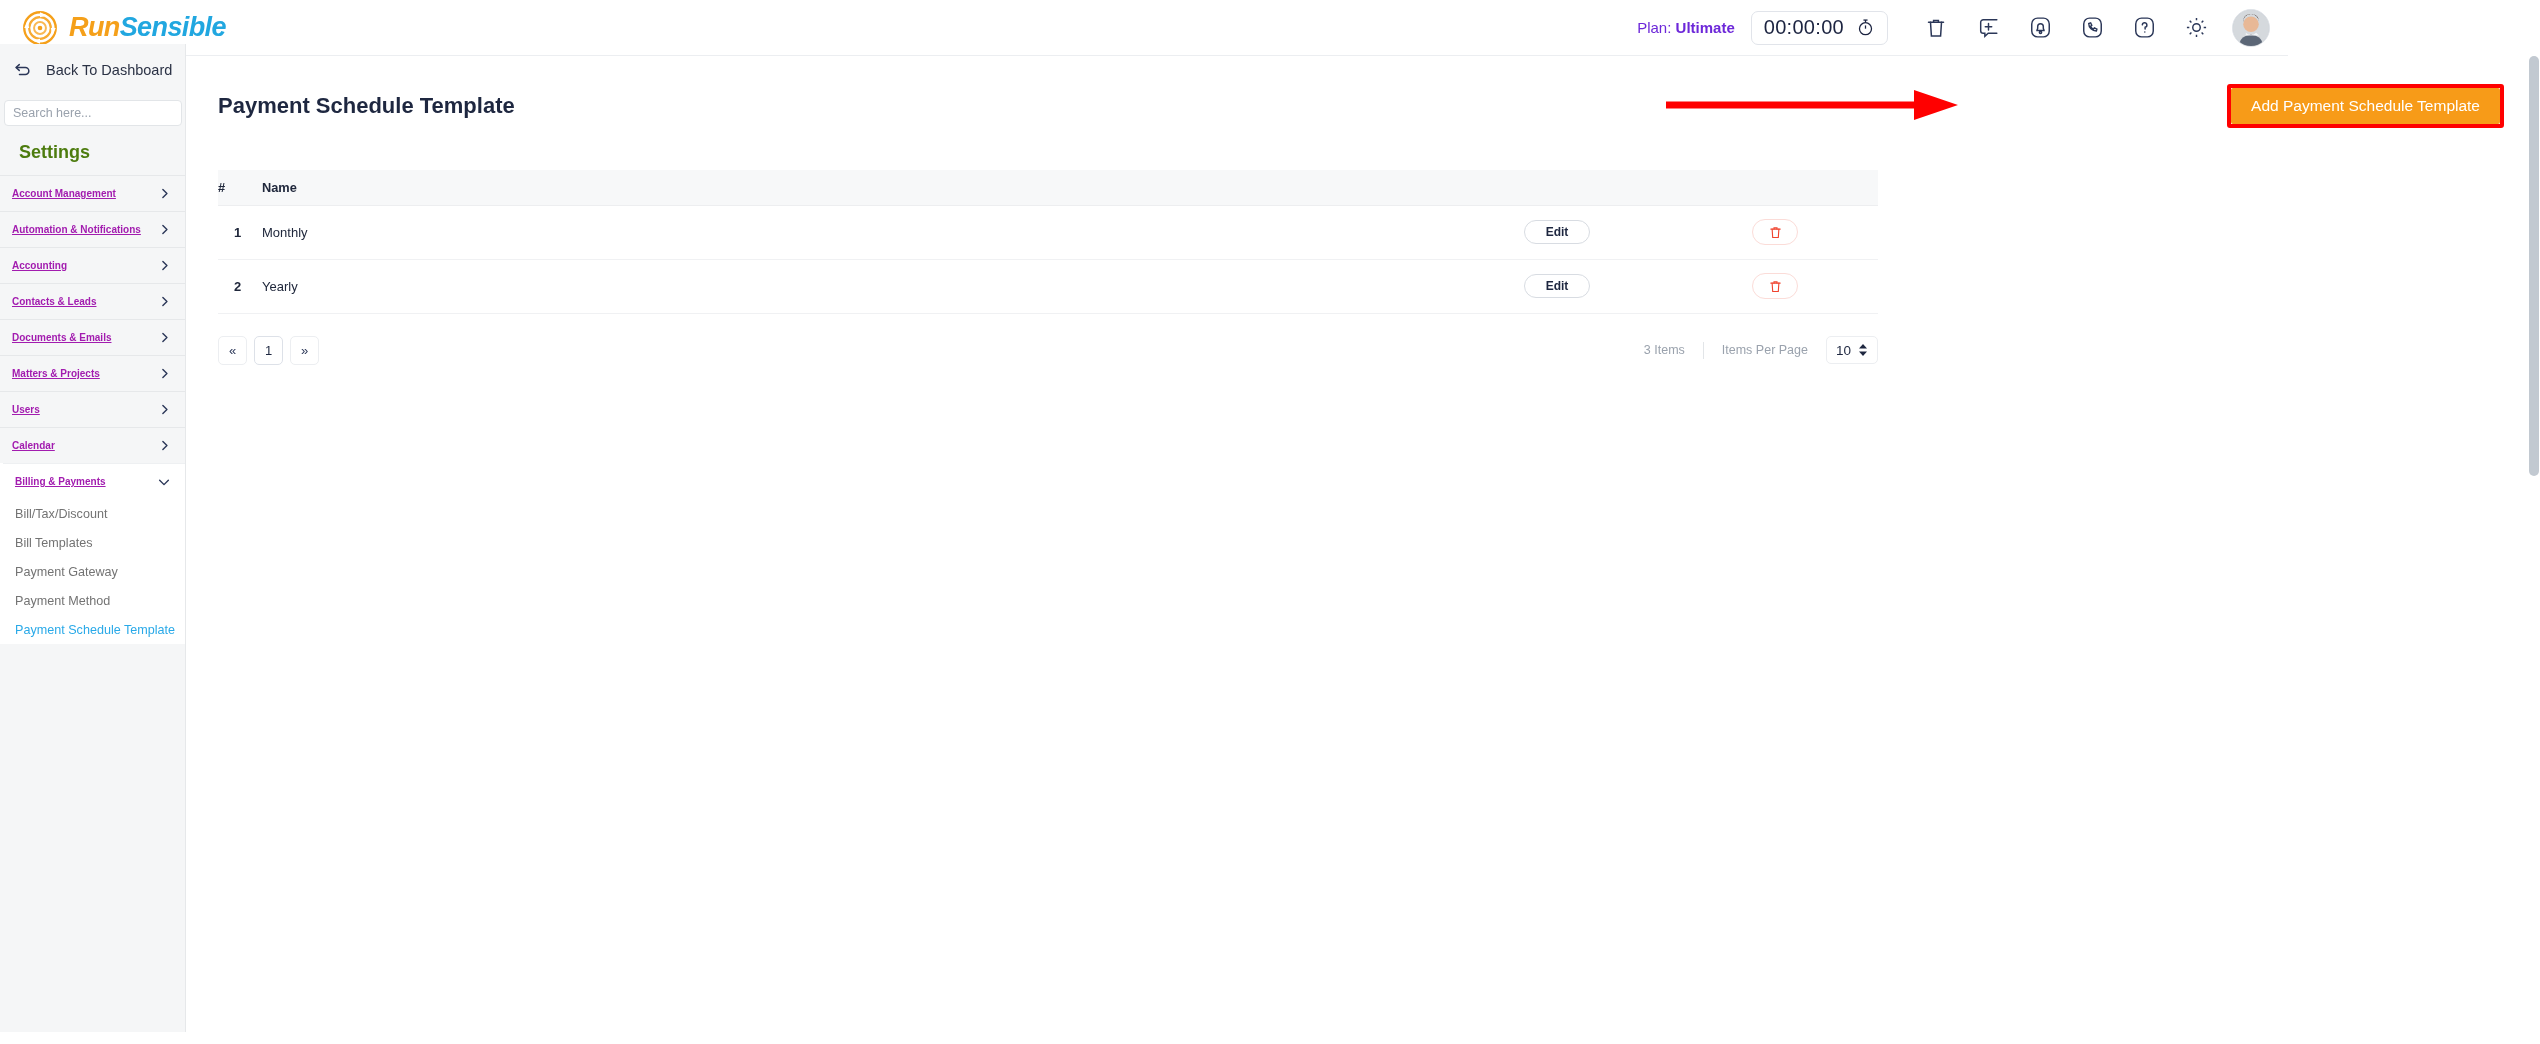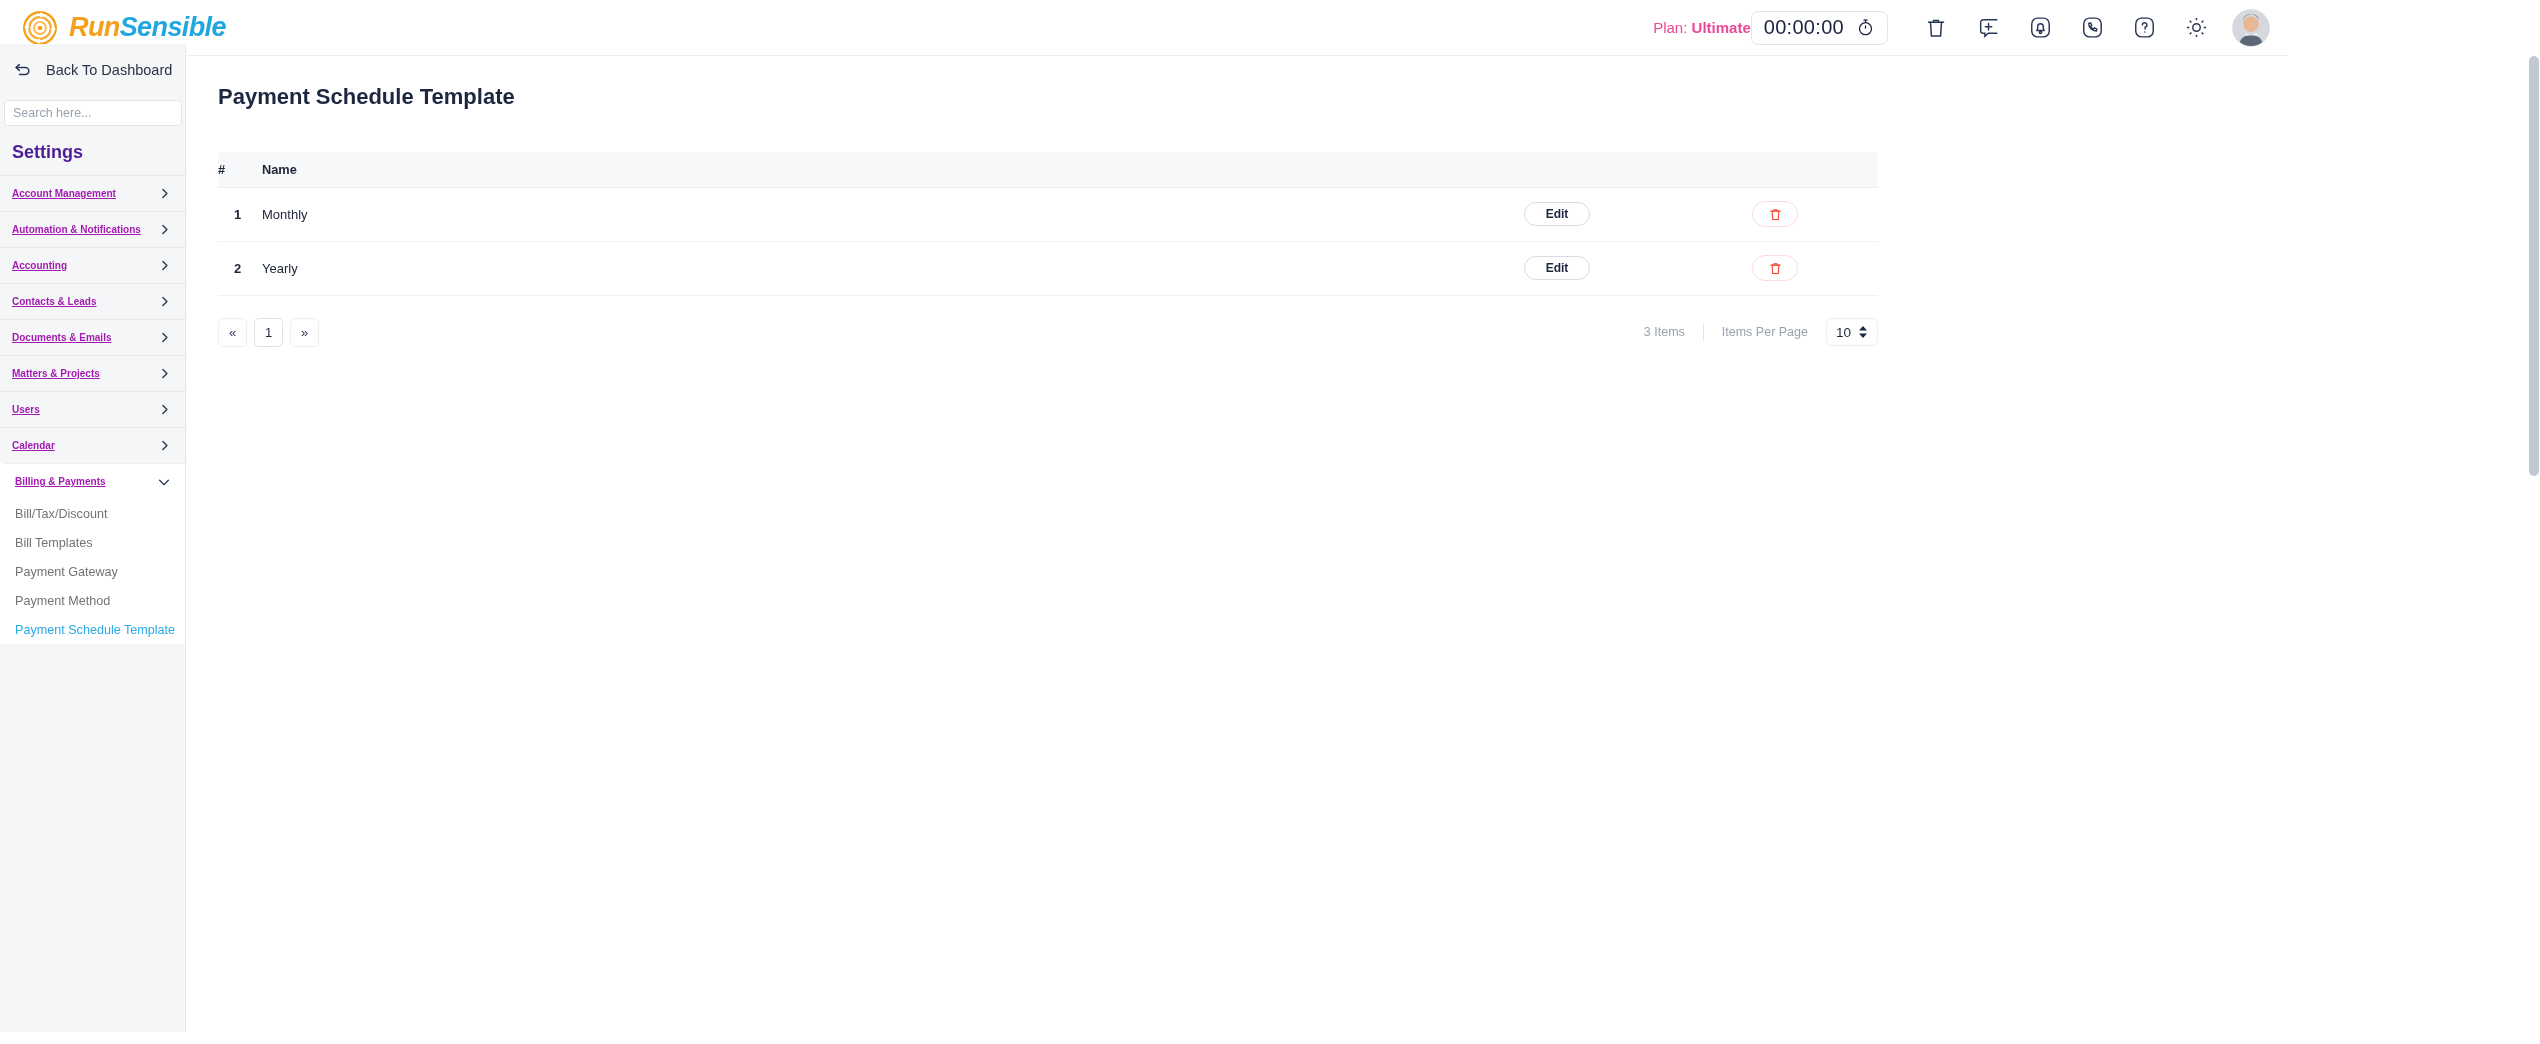--- a/index.html
+++ b/index.html
@@ -28,21 +28,21 @@
     letter-spacing: -0.6px; white-space: nowrap;
   }
   .logo-run { color: #f5a01a; }
   .logo-sensible { color: #21a7e0; }
 
   .topbar-right {
     margin-left: auto; margin-right: 18px;
     display: flex; align-items: center; gap: 0px;
   }
   .plan-label {
-    font-size: 15px; color: #ec4899; margin-right: 0; white-space: nowrap;
+    font-size: 15px; color: #6d28d9; margin-right: 16px; white-space: nowrap;
   }
   .plan-label b { font-weight: bold; }
   .timer-box {
     display: flex; align-items: center; gap: 12px;
     border: 1px solid #e1e4ea; border-radius: 7px;
     height: 34px; padding: 0 12px; margin-right: 22px;
   }
   .timer-value {
     font-size: 20px; color: #1b2340; font-weight: 500;
     letter-spacing: 0.3px;
@@ -78,22 +78,22 @@
   .search-wrap { padding: 4px 8px 10px 4px; }
   .search-input {
     width: 178px; height: 26px;
     border: 1px solid #e2e5e8; border-radius: 4px;
     background: #fff; font-size: 12.5px; color: #2b3245;
     padding: 0 8px; outline: none;
     font-family: "Liberation Sans", sans-serif;
   }
   .search-input::placeholder { color: #9aa2ad; }
   .settings-head {
-    font-size: 18px; font-weight: bold; color: #4c1d95;
-    padding: 6px 0 12px 12px;
+    font-size: 18px; font-weight: bold; color: #4d7c0f;
+    padding: 6px 0 12px 19px;
   }
   .nav-item {
     display: flex; align-items: center;
     height: 36px; padding: 0 14px 0 12px;
     border-top: 1px solid #e6e8ea;
     cursor: pointer; position: relative;
   }
   .nav-item.section { font-weight: bold; }
   .nav-label {
     font-size: 10px; color: #a21caf; white-space: nowrap; text-decoration: underline;
@@ -412,20 +412,29 @@
       <div class="subnav-item active">
         <span class="subnav-label">Payment Schedule Template</span>
       </div>
     </div>
 </div>
 
 <div class="main">
 
   <div class="page-head">
     <div class="page-title">Payment Schedule Template</div>
+    <div class="head-right">
+      <svg class="annot-arrow" width="300" height="42" viewBox="0 0 300 42">
+        <path d="M0 21 H250" stroke="#ff0000" stroke-width="7"></path>
+        <path d="M248 6 L292 21 L248 36 Z" fill="#ff0000"></path>
+      </svg>
+      <span class="add-btn-annot">
+        <button class="add-btn">Add Payment Schedule Template</button>
+      </span>
+    </div>
   </div>
 
   <div class="card">
     <table class="grid">
       <thead>
         <tr>
           <th class="col-num">#</th>
           <th class="col-name">Name</th>
           <th class="col-edit"></th>
           <th class="col-del"></th>

